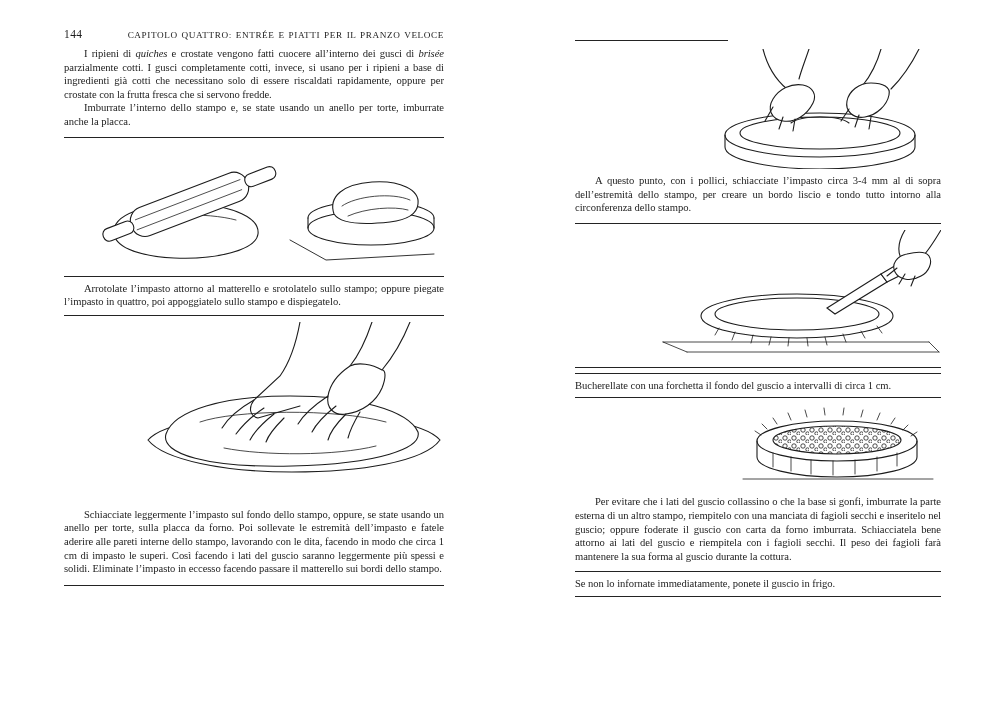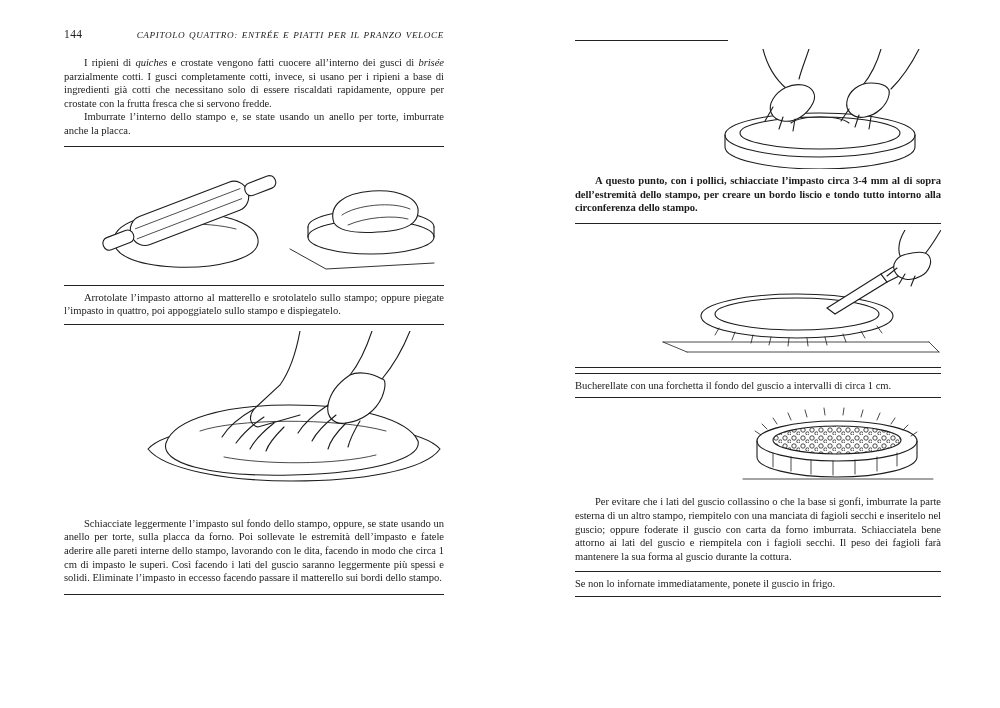--- a/index.html
+++ b/index.html
@@ -6,25 +6,25 @@
   html, body { background:#ffffff; }
   .spread {
     position:relative; width:1000px; height:708px; background:#ffffff;
     font-family:"Liberation Serif", "DejaVu Serif", serif; color:#1c1c1c;
     overflow:hidden;
   }
   .col { position:absolute; top:28px; }
   .col-left  { left:64px;  width:380px; }
   .col-right { left:575px; width:366px; }
 
-  .header-row { position:relative; height:16px; margin-bottom:12px; }
+  .header-row { position:relative; height:16px; margin-bottom:3px; }
   .pagenum { font-size:11.5px; letter-spacing:.4px; }
   .pagenum-left  { position:absolute; left:0; top:0; }
   .pagenum-right { position:absolute; right:0; top:0; }
-  .running-head { position:absolute; top:2px; font-size:9.2px; letter-spacing:.6px; word-spacing:1px; white-space:nowrap;font-style:italic; }
+  .running-head { position:absolute; top:2px; font-size:9.2px; letter-spacing:.6px; word-spacing:1px; white-space:nowrap; }
   .rh-left  { right:0; }
   .rh-right { left:0; }
 
   .body-text {
     font-size:10.6px; line-height:13.6px; text-align:justify;
     letter-spacing:-0.05px; hyphens:auto;
   }
   .indent { text-indent:20px; }
   .it { font-style:italic; }
 
@@ -132,21 +132,21 @@
           <path d="M178,58 L170,72 M188,68 L184,80 M200,70 L198,82" fill="none"></path>
 
           <path d="M286,0 C282,14 276,26 268,36 M324,0 C316,16 306,30 296,40" fill="none"></path>
 
           <path d="M276,34 C264,34 254,42 252,52 C250,62 258,70 270,68 C282,66 292,56 294,46 C296,38 288,34 276,34 Z"></path>
           <path d="M254,60 L246,72 M264,66 L260,78 M276,68 L274,80" fill="none"></path>
         </g>
       </svg>
     </figure>
 
-    <p class="body-text indent" style="margin-top:5px;font-weight:bold;">A questo punto, con i pollici, schiacciate l’impasto circa 3-4 mm al di sopra dell’estremità dello stampo, per creare un bordo liscio e tondo tutto intorno alla circonferenza dello stampo.</p>
+    <p class="body-text indent" style="margin-top:5px;">A questo punto, con i pollici, schiacciate l’impasto circa 3-4 mm al di sopra dell’estremità dello stampo, per creare un bordo liscio e tondo tutto intorno alla circonferenza dello stampo.</p>
 
     <hr class="rule" style="margin:8px 0 5px;">
 
     <figure class="illu">
       <svg width="366" height="130" viewBox="0 0 366 130">
         <g transform="translate(44,0)" stroke="#1c1c1c" stroke-width="1.1" fill="#ffffff" stroke-linecap="round">
 
           <path d="M44,112 L310,112 M68,122 L320,122 M44,112 L68,122 M310,112 L320,122" fill="none" stroke-width="0.8"></path>
 
           <ellipse cx="178" cy="86" rx="96" ry="22"></ellipse>

